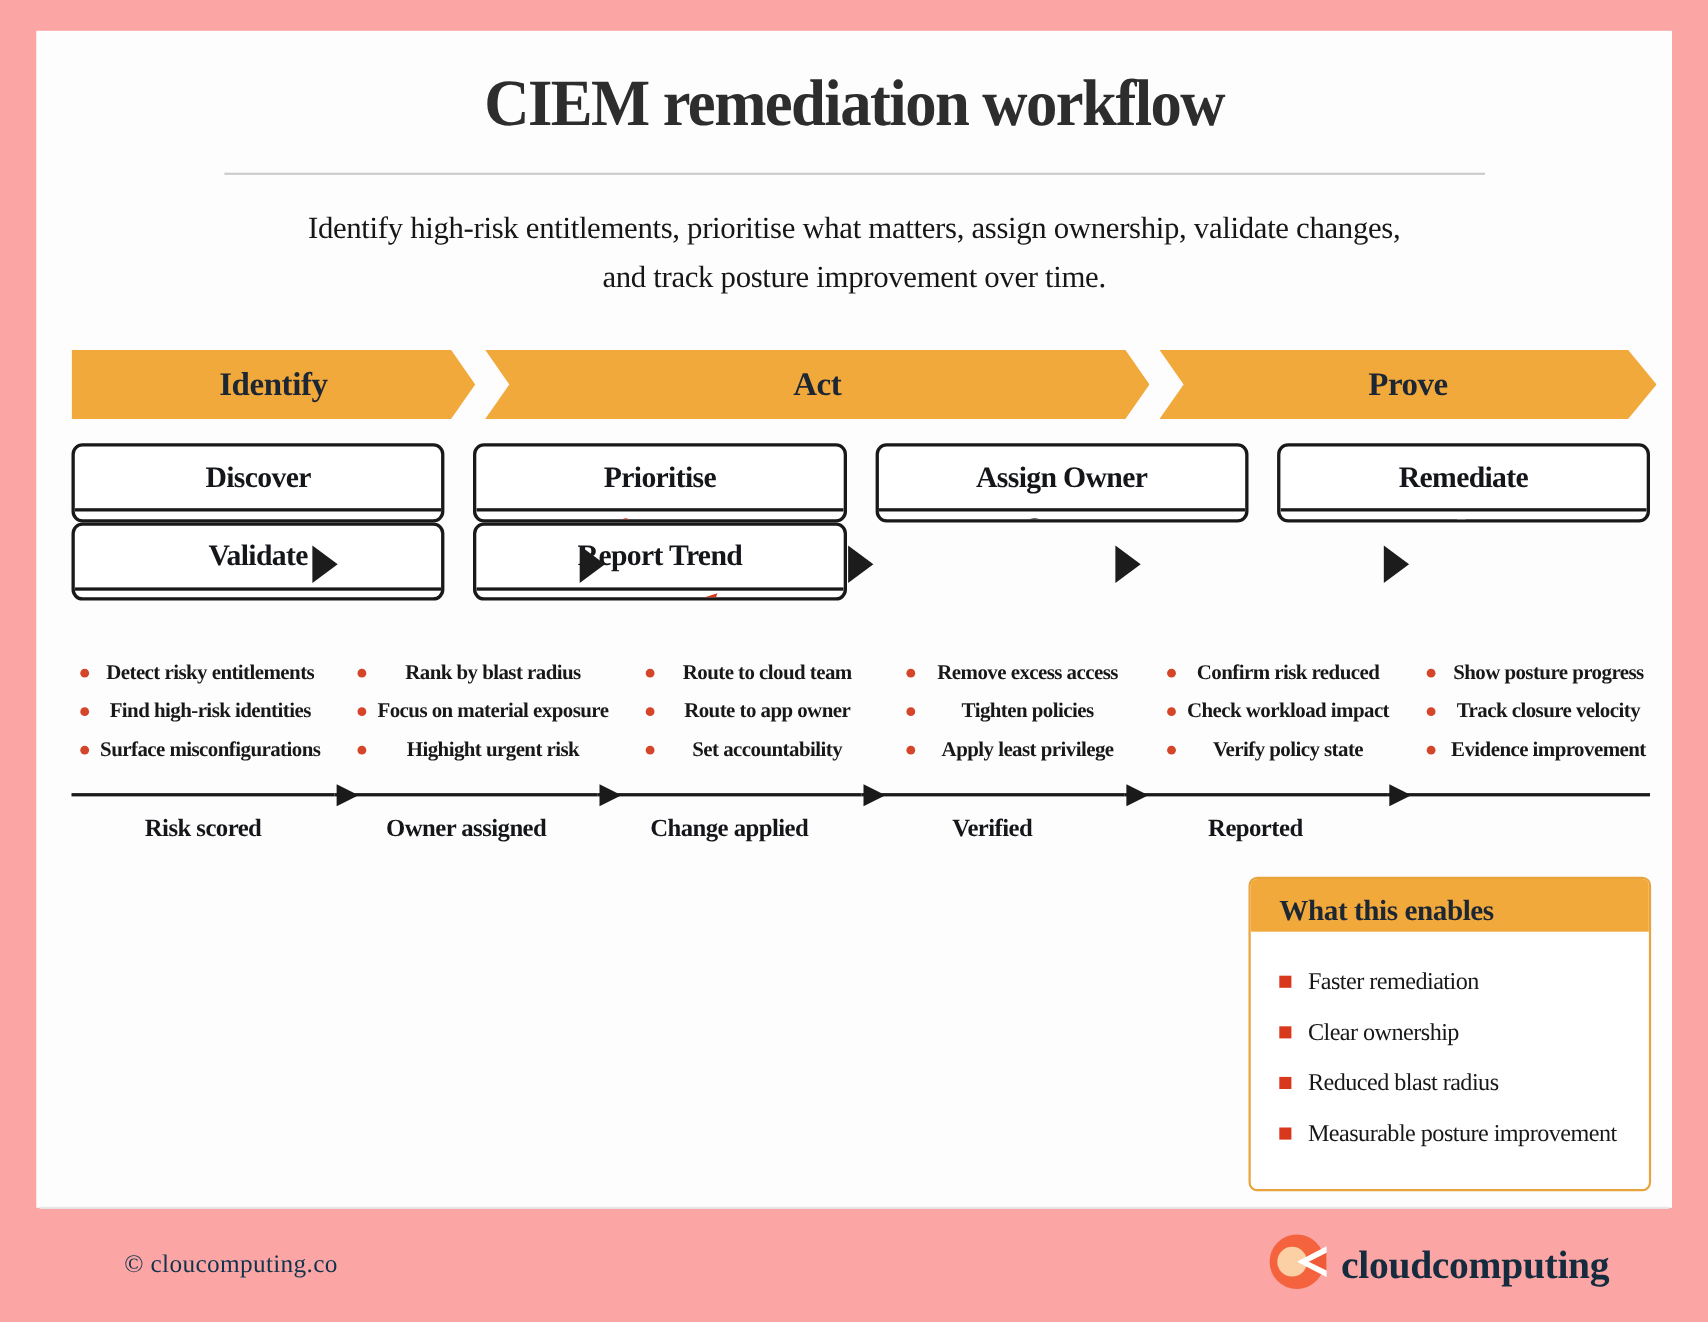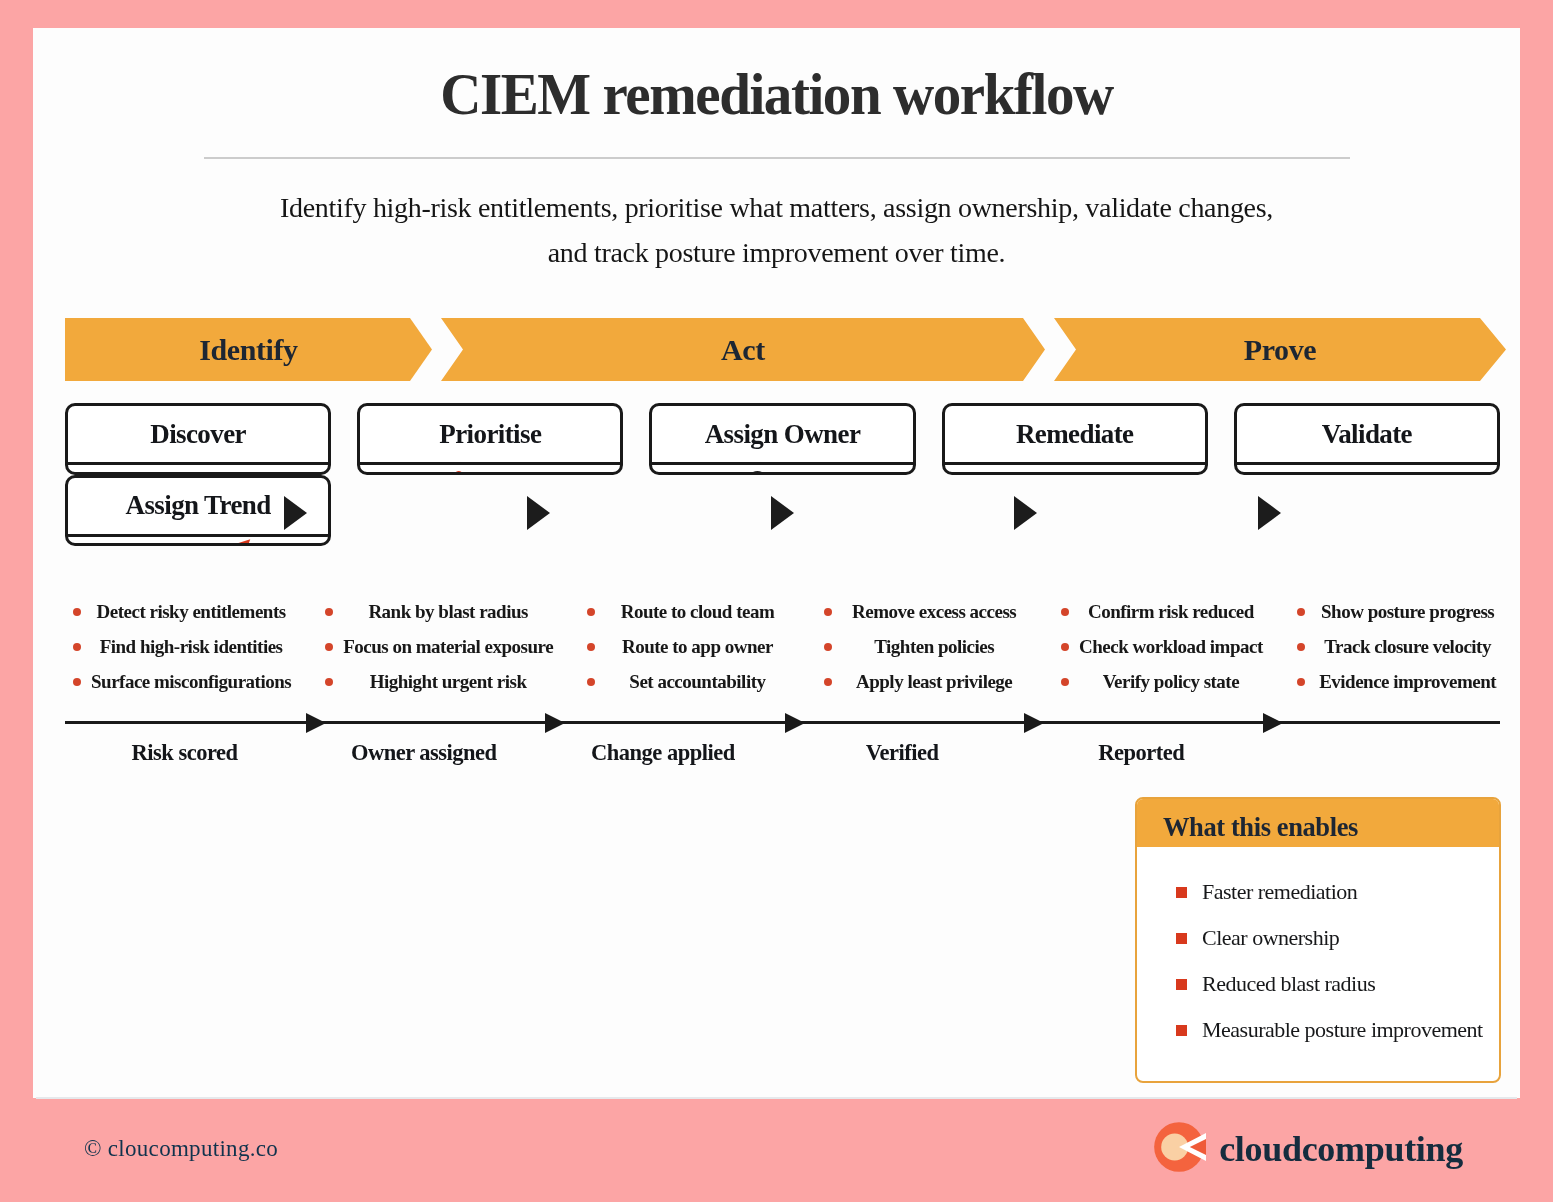--- a/index.html
+++ b/index.html
@@ -27,21 +27,21 @@
     background:#F2A93C; display:flex; align-items:center; justify-content:center;
     font-size:30px; font-weight:700; color:#1d2633; letter-spacing:-0.4px;
   }
   .phase-identify { width:367px; clip-path:polygon(0 0, calc(100% - 22px) 0, 100% 50%, calc(100% - 22px) 100%, 0 100%); }
   .phase-act      { width:604px; clip-path:polygon(0 0, calc(100% - 22px) 0, 100% 50%, calc(100% - 22px) 100%, 0 100%, 22px 50%); }
   .phase-prove    { flex:1;      clip-path:polygon(0 0, calc(100% - 26px) 0, 100% 50%, calc(100% - 26px) 100%, 0 100%, 22px 50%); }
 
   
   .steps-row {
     position:absolute; left:65px; top:403px; width:1435px; height:143px;
-    display:grid; grid-template-columns:repeat(5,1fr); column-gap:26px;
+    display:grid; grid-template-columns:repeat(4,1fr); column-gap:26px;
   }
   .step-box {
     border:3px solid #191919; border-radius:10px; background:#ffffff;
     display:flex; flex-direction:column; overflow:hidden;
   }
   .step-title {
     height:56px; flex:none; display:flex; align-items:center; justify-content:center;
     font-size:27px; font-weight:700; color:#14161a; letter-spacing:-0.6px;
     border-bottom:3px solid #191919;
   }
@@ -87,30 +87,30 @@
 
   
   .enables {
     position:absolute; left:1135px; top:797px; width:362px;
     border:2.5px solid #E8A33C; border-radius:8px; background:#ffffff; overflow:hidden;
   }
   .enables-header {
     background:#F2A93C; padding:13px 10px 4px 26px;
     font-size:26.5px; font-weight:700; color:#1d2633; letter-spacing:-0.4px;
   }
-  .enables-body { padding:12px 8px 18px 39px; }
+  .enables-body { padding:12px 8px 18px 26px; }
   .enables-item {
     display:flex; align-items:center; gap:15px; margin:20px 0;
     font-size:22px; color:#17181a; letter-spacing:-0.5px; white-space:nowrap;
   }
   .sq { width:11px; height:11px; background:#D8391D; flex:none; }
 
   
   .footer-divider { position:absolute; left:36px; top:1097px; width:1481px; height:2px; background:#e6e9ec; }
-  .copyright { position:absolute; left:84px; top:1136px; font-size:23px; color:#10334d; letter-spacing:0.3px; }
+  .copyright { position:absolute; left:113px; top:1136px; font-size:23px; color:#10334d; letter-spacing:0.3px; }
   .brand { position:absolute; right:90px; top:1120px; display:flex; align-items:center; gap:13px; }
   .brand-name { font-size:36px; font-weight:700; color:#152c3e; letter-spacing:-0.3px; }
 </style>
 </head>
 <body>
 
 <div class="page">
   <div class="main-card"></div>
 
   <div class="title">CIEM remediation workflow</div>
@@ -205,21 +205,21 @@
           <rect x="36" y="45.5" width="24" height="6" fill="#1f1f1f"></rect>
           <rect x="22" y="60" width="9" height="9" fill="#1f1f1f"></rect>
           <rect x="36" y="61.5" width="24" height="6" fill="#1f1f1f"></rect>
           <circle cx="75" cy="63" r="22" fill="#D8391D" stroke="#ffffff" stroke-width="4"></circle>
           <polyline points="64,63 72,72 87,52" fill="none" stroke="#ffffff" stroke-width="7.5" stroke-linecap="round" stroke-linejoin="round"></polyline>
         </svg>
       </div>
     </div>
 
     <div class="step-box">
-      <div class="step-title">Assign Trend</div>
+      <div class="step-title">Report Trend</div>
       <div class="step-icon">
         <svg width="138" height="108" viewBox="0 0 115 92">
           <rect x="8" y="70" width="13" height="18" rx="2" fill="#1f1f1f"></rect>
           <rect x="26" y="62" width="13" height="26" rx="2" fill="#1f1f1f"></rect>
           <rect x="44" y="56" width="13" height="32" rx="2" fill="#1f1f1f"></rect>
           <rect x="62" y="47" width="13" height="41" rx="2" fill="#1f1f1f"></rect>
           <rect x="80" y="34" width="13" height="54" rx="2" fill="#1f1f1f"></rect>
           <polyline points="4,58 32,36 50,48 80,22" fill="none" stroke="#D8391D" stroke-width="10" stroke-linecap="round" stroke-linejoin="round"></polyline>
           <polygon points="102,2 92,30 73,11" fill="#D8391D"></polygon>
         </svg>

